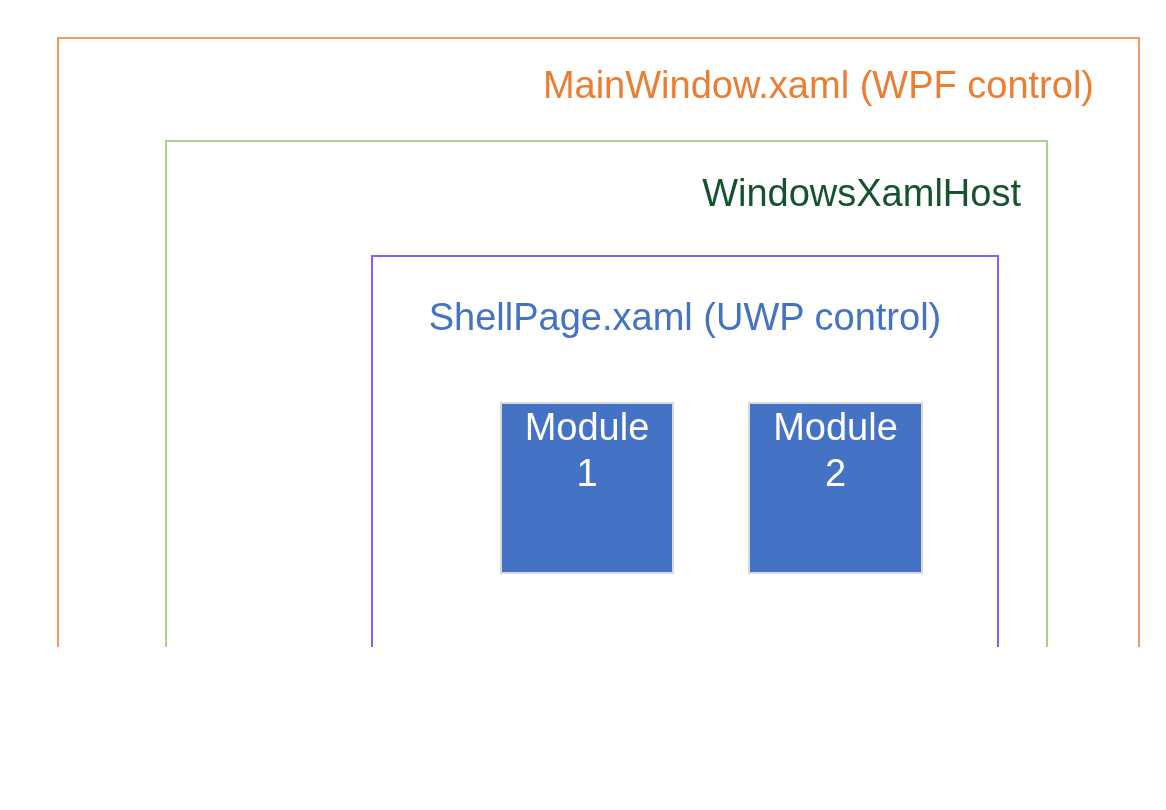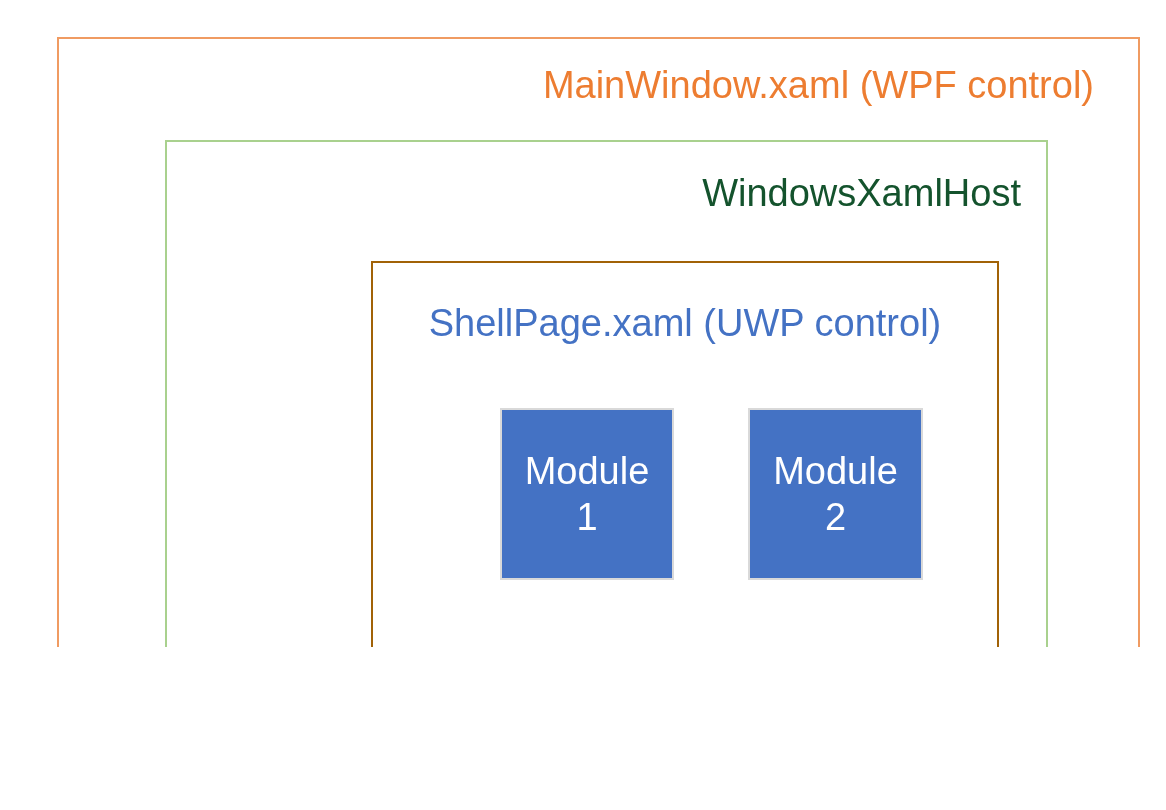--- a/index.html
+++ b/index.html
@@ -48,24 +48,24 @@
     border: 2px solid #A9D18E;
   }
   .xamlhost-label {
     top: 32px;
     right: 25px;
     color: #14532d;
   }
   
   .shellpage-box {
     left: 204px;
-    top: 119px;
+    top: 113px;
     width: 628px;
     height: 399px;
-    border: 2px solid #a16207;
+    border: 2px solid #8b5cf6;
   }
   .shellpage-label {
     top: 41px;
     left: 0;
     right: 0;
     text-align: center;
     color: #4472C4;
   }
   
   .module-box {
@@ -73,21 +73,21 @@
     box-sizing: border-box;
     top: 145px;
     width: 174px;
     height: 172px;
     background: #4472C4;
     border: 2px solid #D9D9D9;
     color: #FFFFFF;
     display: flex;
     flex-direction: column;
     align-items: center;
-    justify-content: center;
+    justify-content: flex-start;
     font-size: 38px;
     line-height: 1.22;
     text-align: center;
   }
   .module-1 { left: 127px; }
   .module-2 { left: 375px; width: 175px; }
 </style>
 </head>
 <body>
 

